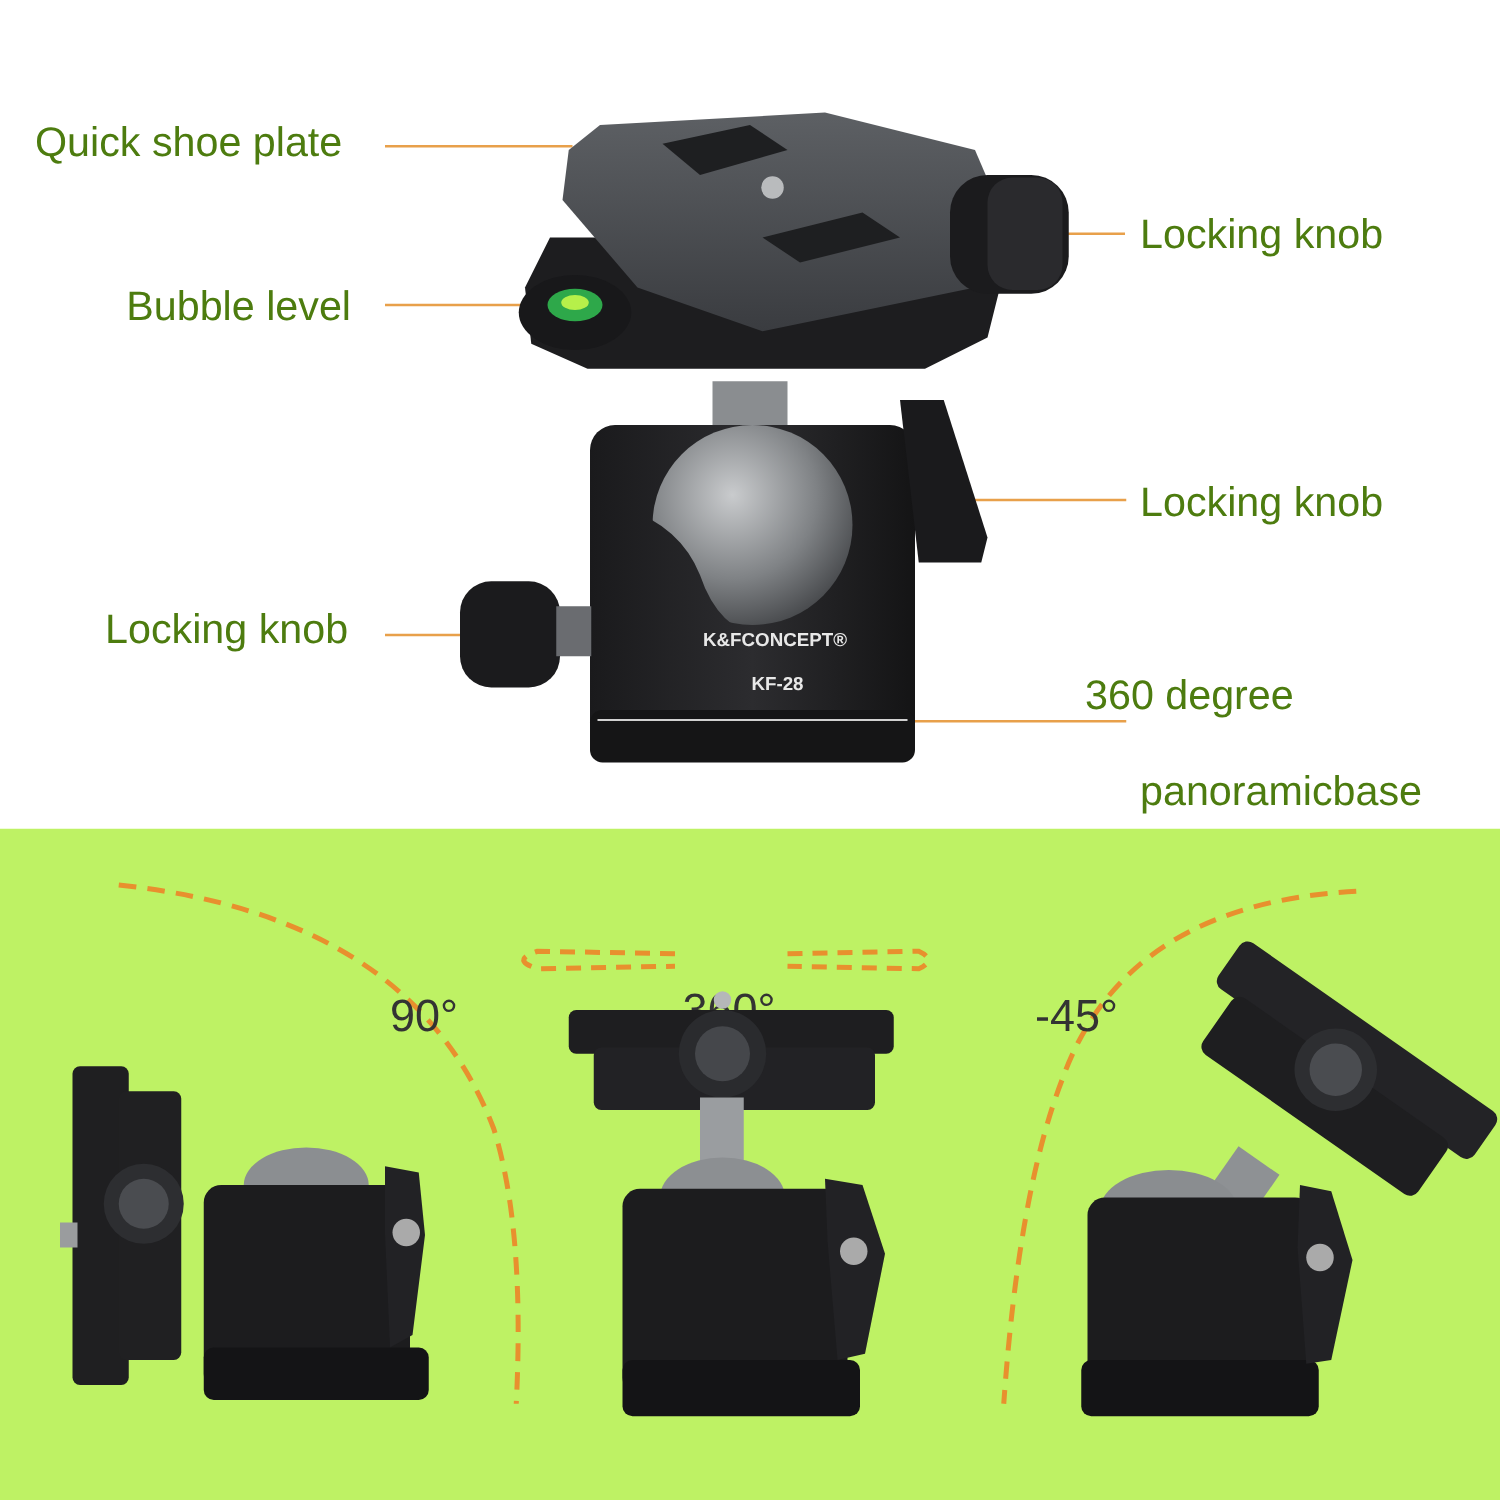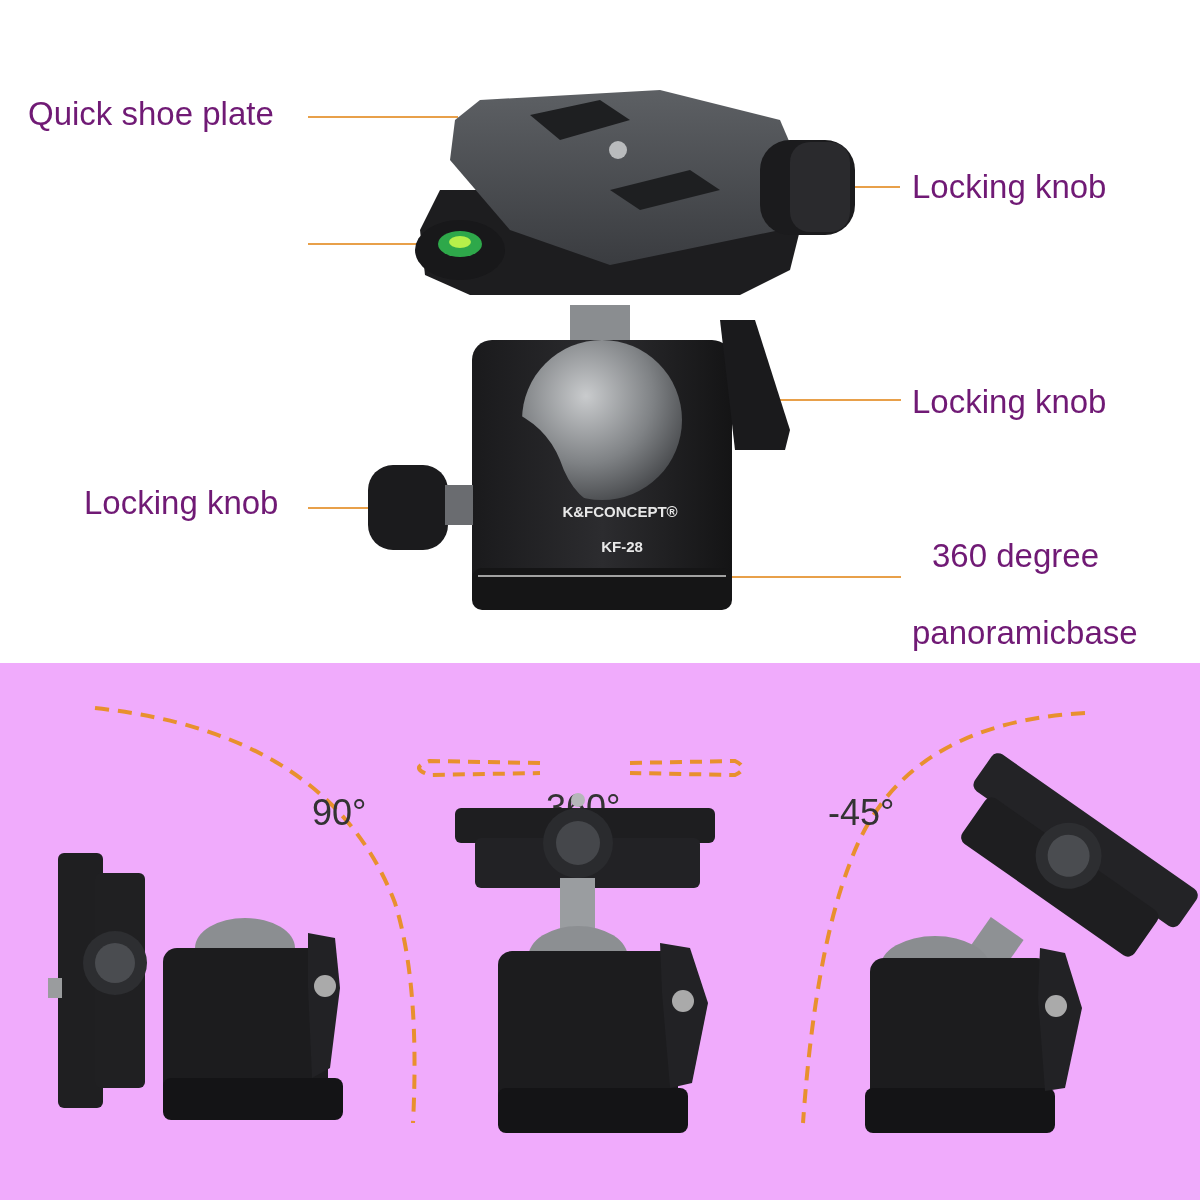--- a/index.html
+++ b/index.html
@@ -1,45 +1,46 @@
 <!DOCTYPE html>
 <html><head>
 <meta charset="utf-8">
 <style>
   * { box-sizing: border-box; margin: 0; padding: 0; }
   html, body { width: 1200px; height: 1200px; overflow: hidden; background: #ffffff; }
   body { position: relative; font-family: "Liberation Sans", sans-serif; }
   .top { position: absolute; left: 0; top: 0; width: 1200px; height: 663px; background: #ffffff; }
-  .bottom { position: absolute; left: 0; top: 663px; width: 1200px; height: 537px; background: #f0abfc; text-align: center; }
-  .label { position: absolute; font-size: 33px; color: #701a75; line-height: 38px; white-space: nowrap; }
+  .bottom { position: absolute; left: 0; top: 663px; width: 1200px; height: 537px; background: #bef264; text-align: center; }
+  .label { position: absolute; font-size: 33px; color: #4d7c0f; line-height: 38px; white-space: nowrap; }
   .leader { position: absolute; height: 2px; background: #e8a04a; }
   .angle-label { position: absolute; font-size: 36px; color: #333333; line-height: 40px; }
   svg { position: absolute; overflow: visible; }
 </style>
 </head>
 <body>
 
 <div class="top">
 
   <div class="label" style="left:28px; top:95px;">Quick shoe plate</div>
   <div class="leader" style="left:308px; top:116px; width:150px;"></div>
 
+  <div class="label" style="left:101px; top:226px;">Bubble level</div>
   <div class="leader" style="left:308px; top:243px; width:130px;"></div>
 
   <div class="label" style="left:84px; top:484px;">Locking knob</div>
   <div class="leader" style="left:308px; top:507px; width:112px;"></div>
 
   <div class="leader" style="left:800px; top:186px; width:100px;"></div>
   <div class="label" style="left:912px; top:168px;">Locking knob</div>
 
   <div class="leader" style="left:736px; top:399px; width:165px;"></div>
   <div class="label" style="left:912px; top:383px;">Locking knob</div>
 
   <div class="leader" style="left:705px; top:576px; width:196px;"></div>
-  <div class="label" style="left:932px; top:537px;">360 degree</div>
+  <div class="label" style="left:868px; top:537px;">360 degree</div>
   <div class="label" style="left:912px; top:578px;margin-top:36px;">panoramicbase</div>
 
   <svg style="left:360px; top:80px;" width="520" height="540" viewBox="0 0 520 540">
     <defs>
       <linearGradient id="bodyG" x1="0" x2="1" y1="0" y2="0">
         <stop offset="0" stop-color="#1a1a1c"></stop>
         <stop offset="0.5" stop-color="#2c2c2f"></stop>
         <stop offset="1" stop-color="#141415"></stop>
       </linearGradient>
       <radialGradient id="ballG" cx="0.4" cy="0.35" r="0.7">

